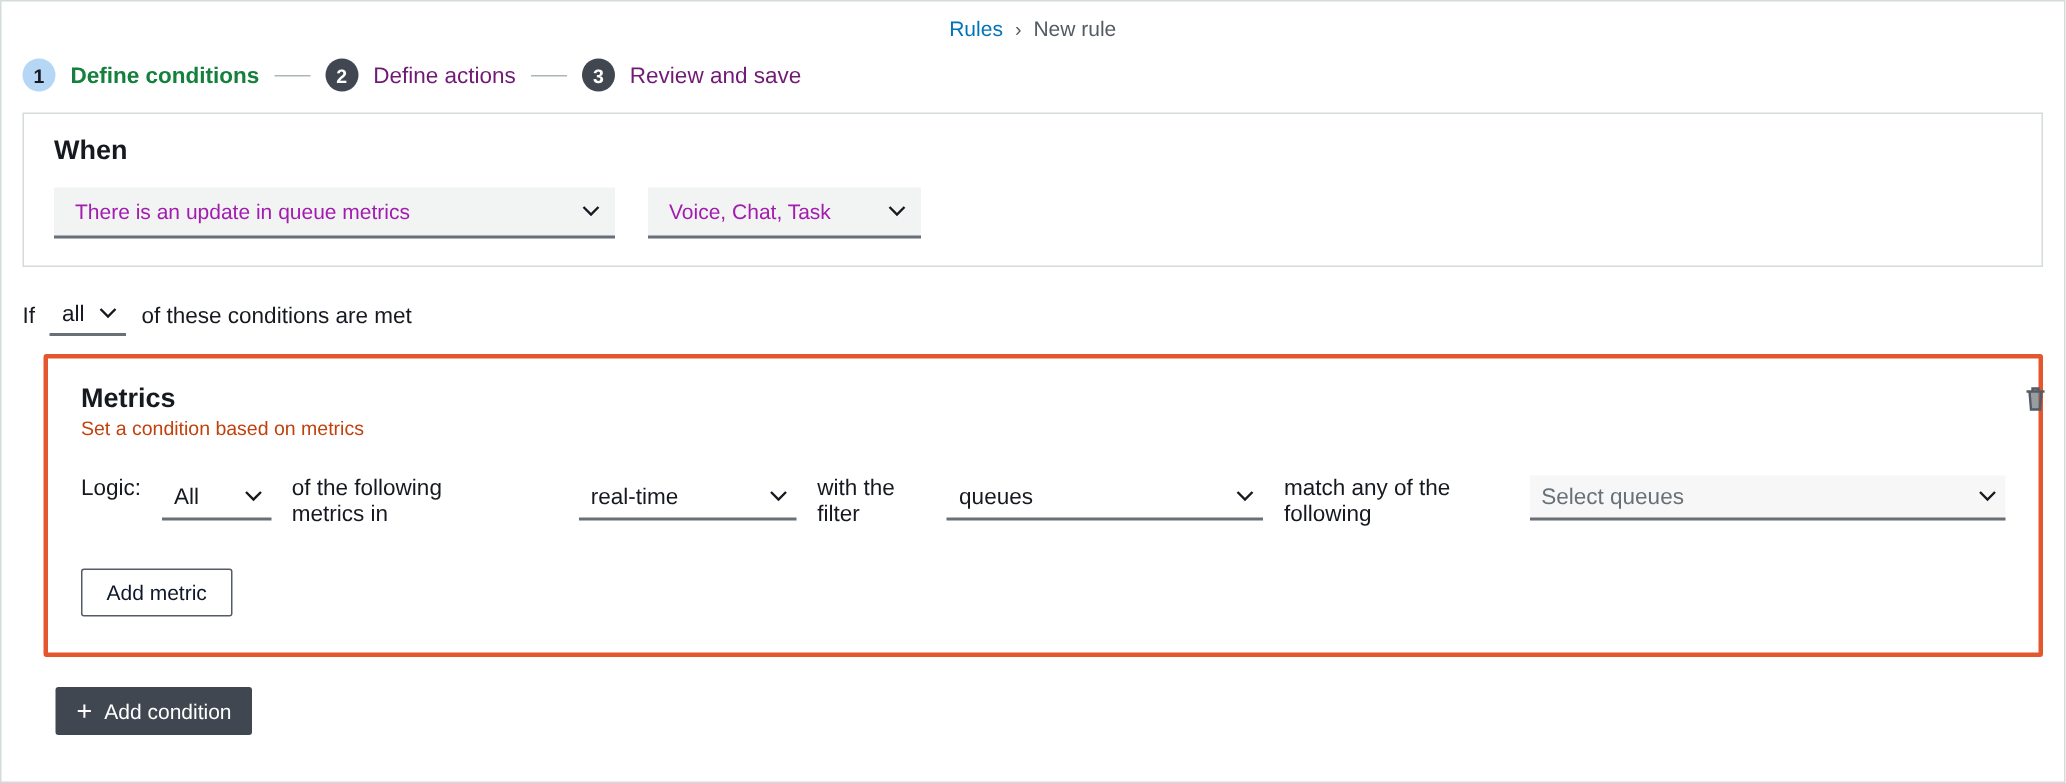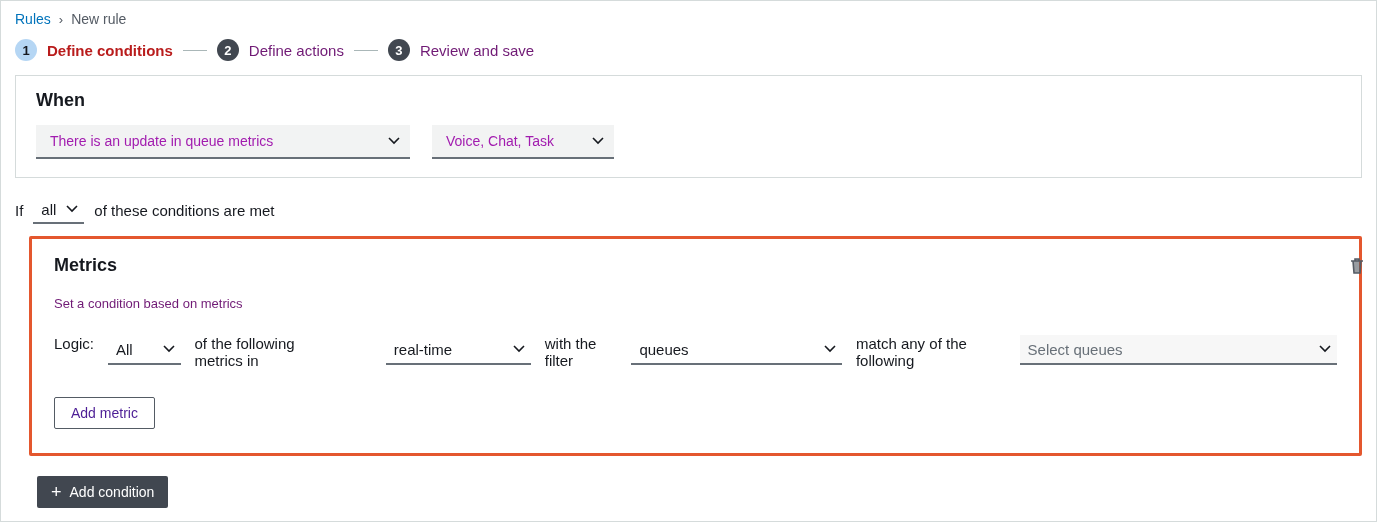--- a/index.html
+++ b/index.html
@@ -14,20 +14,21 @@
       overflow: hidden;
     }
 
     
     .breadcrumb {
       padding: 10px 14px 8px;
       font-size: 14px;
       display: flex;
       align-items: center;
       gap: 8px;
+      justify-content: center;
     }
     .breadcrumb a { color: #0073bb; text-decoration: none; cursor: pointer; }
     .breadcrumb .chev { color: #545b64; font-size: 13px; }
     .breadcrumb .current { color: #545b64; }
 
     
     .steps {
       display: flex;
       align-items: center;
       padding: 4px 14px 14px;
@@ -39,21 +40,21 @@
       gap: 10px;
     }
     .step-num {
       width: 22px; height: 22px; border-radius: 50%;
       display: flex; align-items: center; justify-content: center;
       font-size: 13px; font-weight: 600;
     }
     .step-num.active { background: #b5d6f4; color: #16191f; }
     .step-num.inactive { background: #414750; color: #fff; }
     .step-label { font-size: 15px; color: #701a75; }
-    .step-label.active { font-weight: 700; color: #b91c1c; }
+    .step-label.active { font-weight: 700; color: #15803d; }
     .step-conn { width: 24px; border-top: 1px solid #aab7b8; }
 
     
     .panel {
       margin: 0 14px 18px;
       border: 1px solid #d5dbdb;
       background: #fff;
     }
     .panel-h {
       padding: 14px 20px 6px;
@@ -115,21 +116,21 @@
       background: #fff;
       padding: 16px 22px 24px;
       position: relative;
     }
     .metrics-head {
       display: flex;
       align-items: flex-start;
       justify-content: space-between;
     }
     .metrics-title { font-size: 18px; font-weight: 700; }
-    .metrics-sub { font-size: 13px; color: #701a75; margin-top: 20px; }
+    .metrics-sub { font-size: 13px; color: #c2410c; margin-top: 2px; }
     .trash {
       width: 18px; height: 20px; cursor: pointer; color: #545b64;
       position: absolute; right: -8px; top: 18px;
     }
 
     .metrics-row {
       display: flex;
       align-items: flex-start;
       gap: 14px;
       margin-top: 24px;
@@ -149,21 +150,21 @@
     .u-sel.w70 { width: 78px; }
     .u-sel.w160 { width: 162px; margin-left: 32px; }
     .u-sel.w230 { width: 238px; }
     .u-sel.w360 { width: 362px; }
     .u-sel.placeholder { background: #f7f7f7; color: #687078; border-bottom: 2px solid #687078; }
 
     .btn-outline {
       margin-top: 28px;
       border: 1px solid #545b64;
       background: #fff;
-      color: #4c1d95;
+      color: #0f172a;
       padding: 7px 16px;
       font-size: 14px;
       cursor: pointer;
       border-radius: 2px;
     }
 
     .btn-dark {
       margin: 20px 0 0 36px;
       background: #414750;
       color: #fff;

